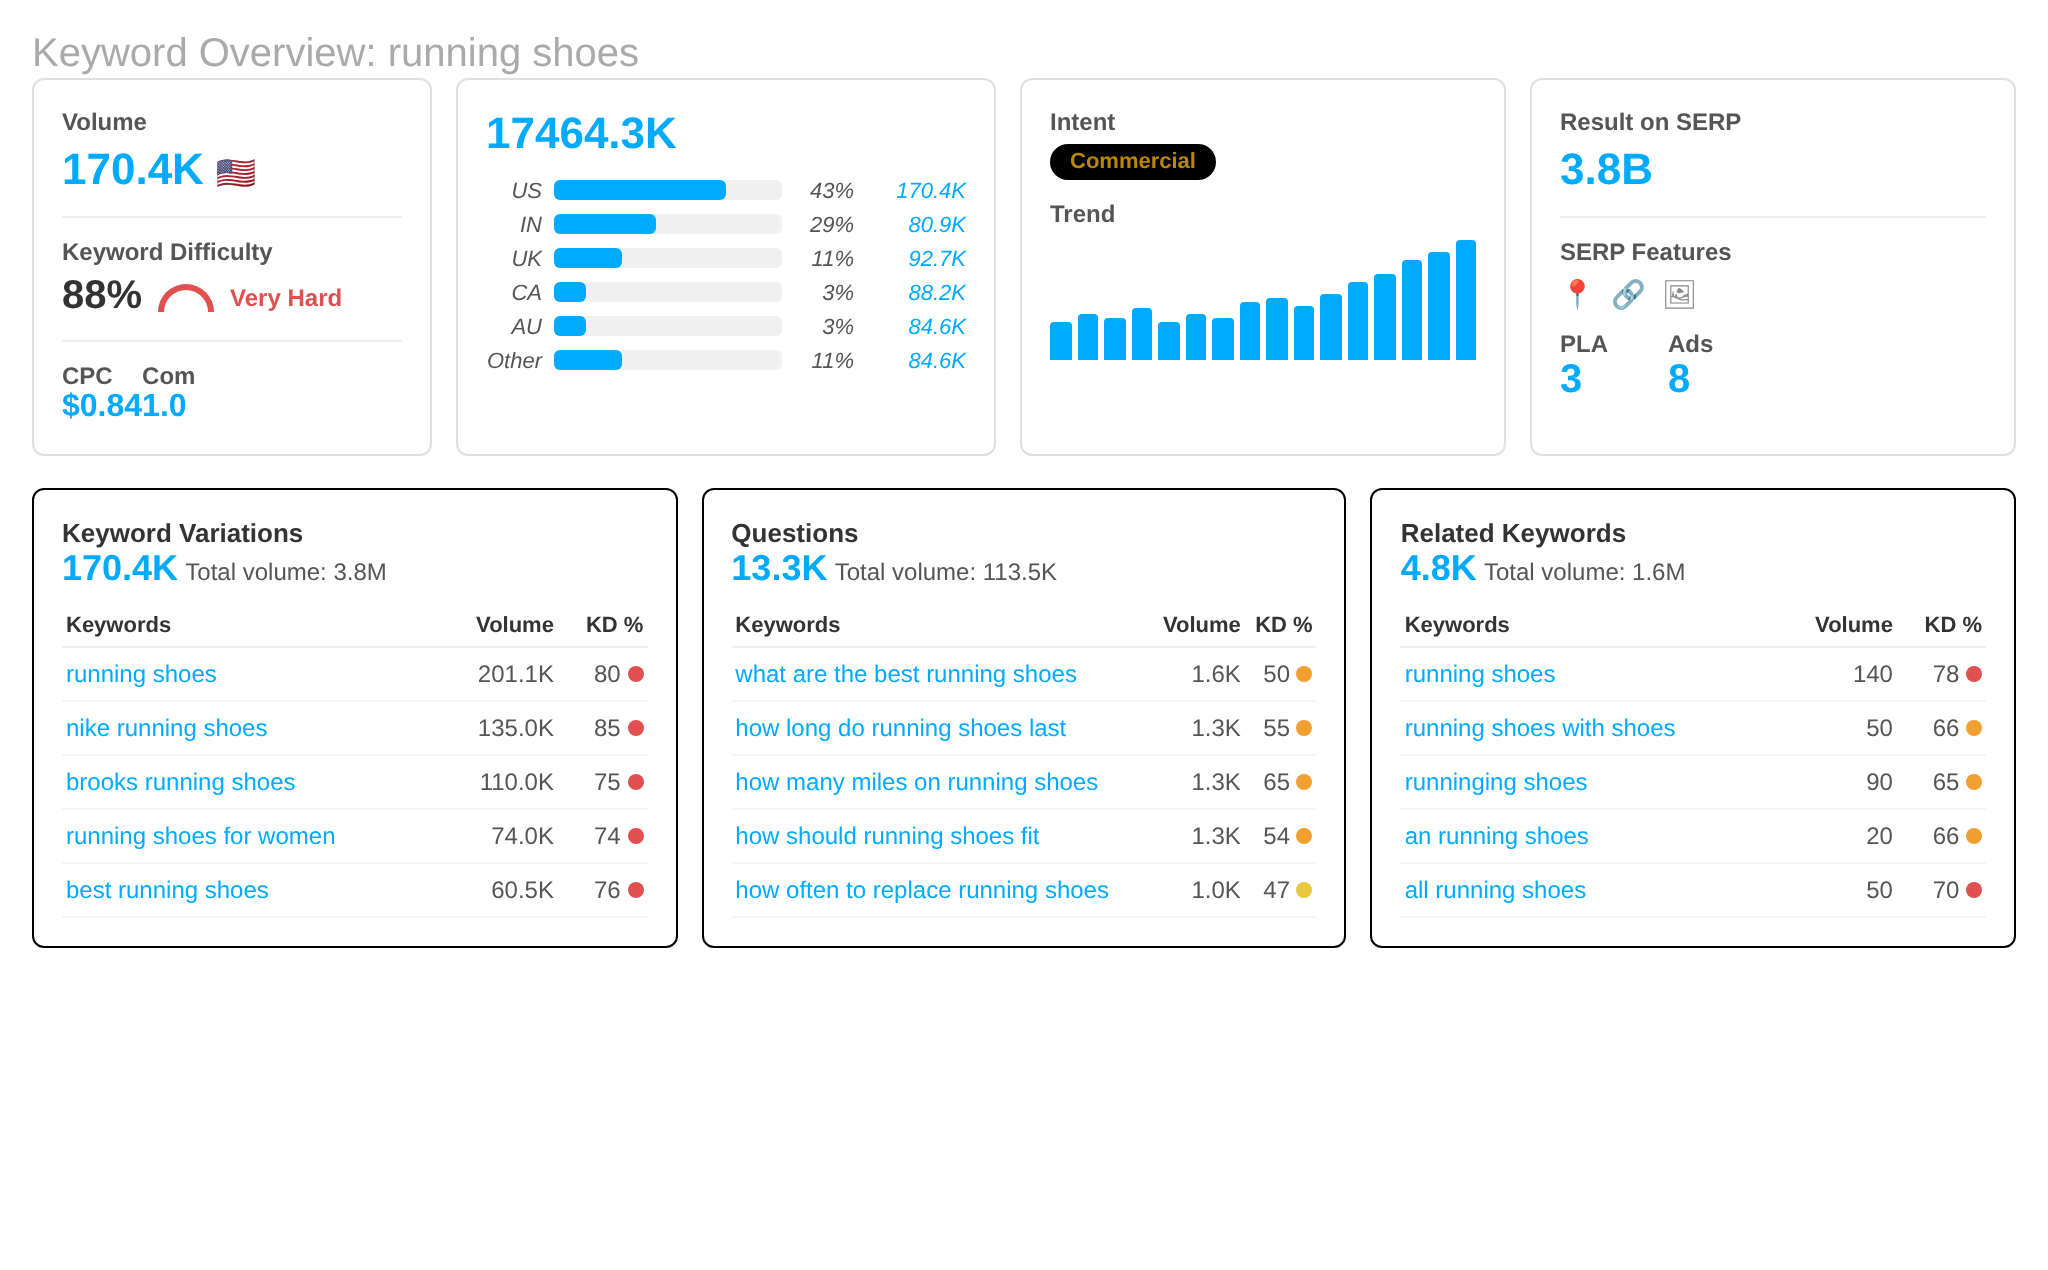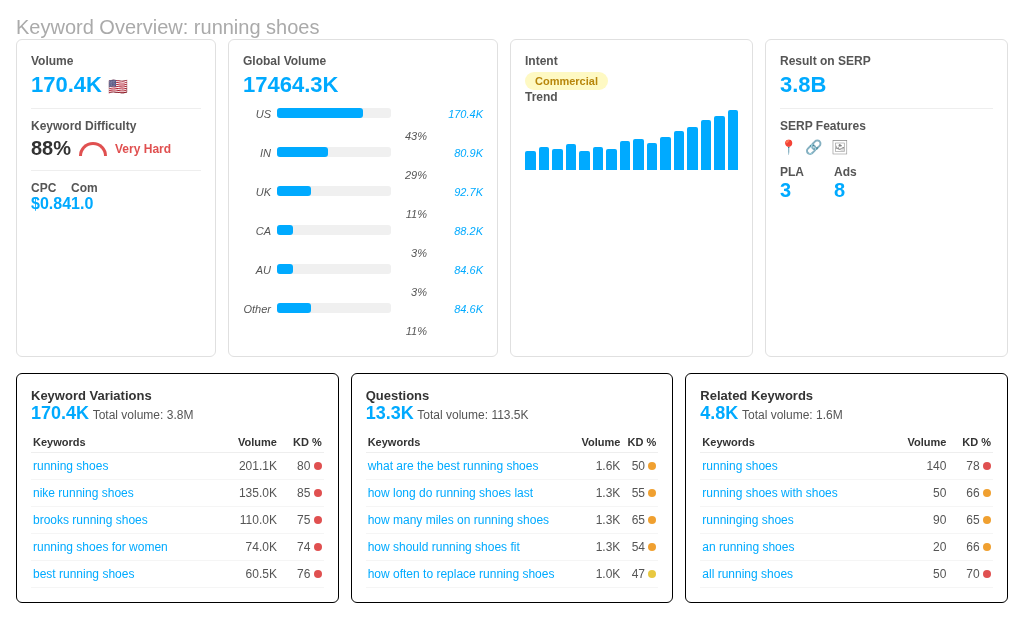--- a/index.html
+++ b/index.html
@@ -31,25 +31,25 @@
     .cpc-com-row { display: flex; margin-top: 8px; }
     .cpc-com-item .label { font-size: 12px; color: #555; font-weight: bold; }
     .cpc-com-item .value { font-size: 16px; font-weight: bold; color: #00aaff; }
 
     
     .global-value { font-size: 22px; font-weight: bold; color: #00aaff; margin-bottom: 10px; }
     .bar-row { display: flex; align-items: flex-start; gap: 6px; margin-bottom: 5px; font-style: italic; }
     .bar-label { width: 28px; font-size: 11px; color: #555; text-align: right; }
     .bar-track { flex: 1; background: #f0f0f0; border-radius: 3px; height: 10px; }
     .bar-fill { background: #00aaff; height: 10px; border-radius: 3px; }
-    .bar-pct { width: 30px; font-size: 11px; color: #555; text-align: right; margin-top: 22px; }
+    .bar-pct { width: 30px; font-size: 11px; color: #555; text-align: right; }
     .bar-num { width: 50px; font-size: 11px; color: #00aaff; text-align: right; }
 
     
-    .intent-badge { display: inline-block; background: #fef9c3; color: #b8860b; font-size: 11px; font-weight: bold; padding: 3px 10px; border-radius: 12px; }
+    .intent-badge { display: inline-block; background: #000000; color: #b8860b; font-size: 11px; font-weight: bold; padding: 3px 10px; border-radius: 12px; margin-bottom: 10px; }
     .trend-label { font-size: 12px; color: #555; font-weight: bold; margin-bottom: 6px; }
     .trend-bars { display: flex; align-items: flex-end; gap: 3px; height: 60px; }
     .trend-bar { background: #00aaff; border-radius: 2px 2px 0 0; flex: 1; }
 
     
     .serp-value { font-size: 22px; font-weight: bold; color: #00aaff; margin-bottom: 10px; }
     .serp-features-label { font-size: 12px; color: #555; font-weight: bold; margin-bottom: 6px; }
     .serp-icons { display: flex; gap: 8px; margin-bottom: 10px; }
     .serp-icon { font-size: 14px; color: #888; }
     .pla-ads-row { display: flex; gap: 30px; }
@@ -106,21 +106,20 @@
         <div class="value">$0.84</div>
       </div>
       <div class="cpc-com-item">
         <div class="label">Com</div>
         <div class="value">1.0</div>
       </div>
     </div>
   </div>
 
   <div class="card card-global">
-    <div class="card-label">Global Volume</div>
     <div class="global-value">17464.3K</div>
     <div id="bar-container">
         <div class="bar-row">
       <span class="bar-label">US</span>
       <div class="bar-track">
         <div class="bar-fill" style="width:75%"></div>
       </div>
       <span class="bar-pct">43%</span>
       <span class="bar-num">170.4K</span>
     </div>

